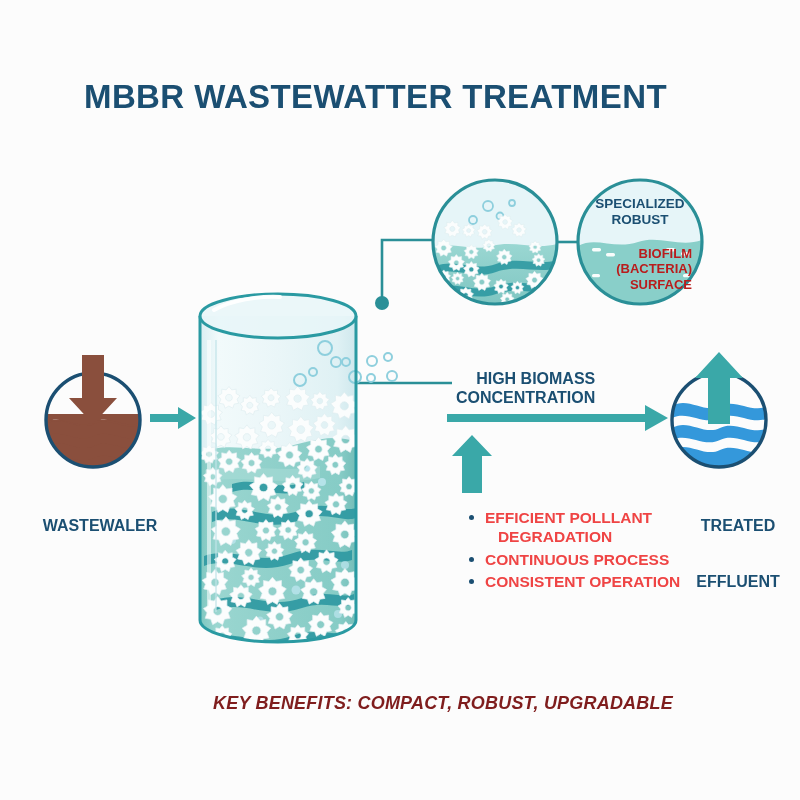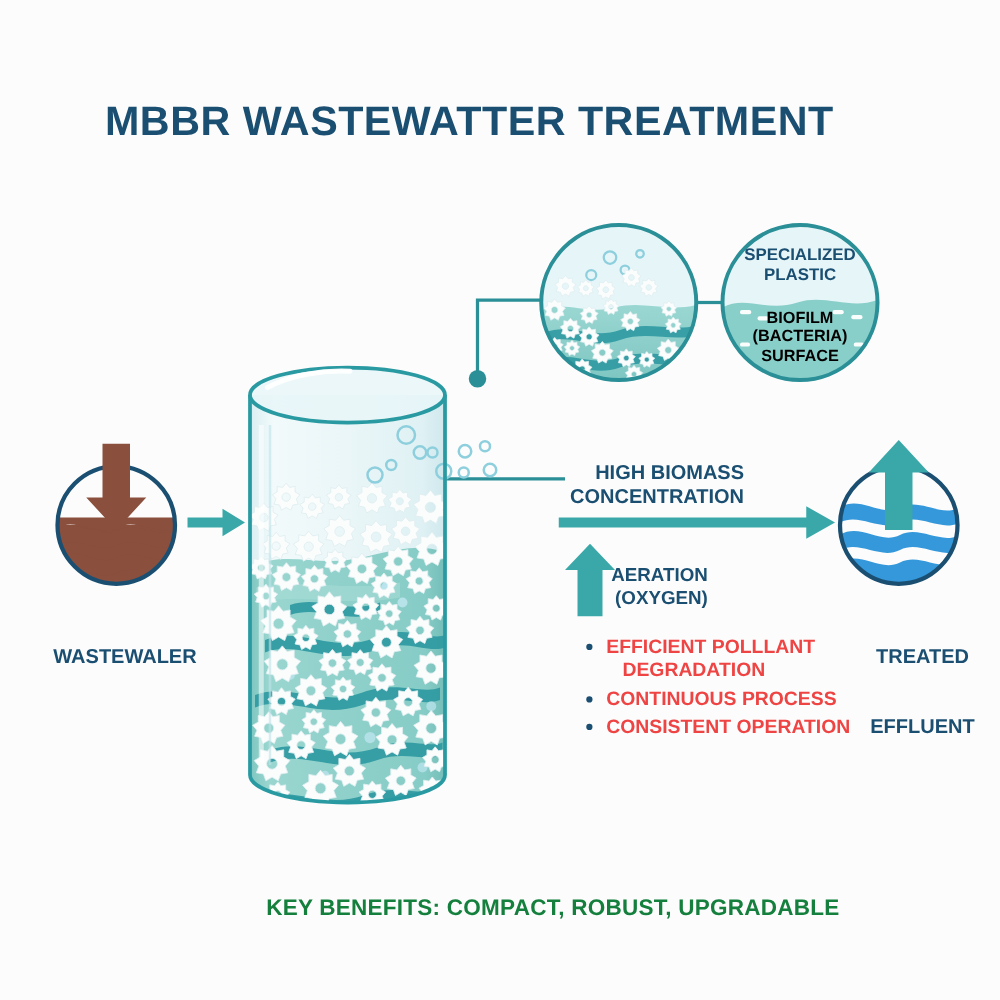--- a/index.html
+++ b/index.html
@@ -35,25 +35,26 @@
   #page-title {
     left: 84px;
     top: 78px;
     font-size: 33px;
     font-weight: bold;
     letter-spacing: 0.4px;
     color: #1b4f72;
   }
   #footer-benefits {
     left: 213px;
-    top: 716px;
+    top: 693px;
     font-size: 18px;
     font-weight: bold;
     letter-spacing: 0.2px;
-    color: #15803d;
+    color: #7f1d1d;
+    font-style: italic;
   }
   .label-caption {
     font-size: 16px;
     font-weight: bold;
     text-align: center;
     color: #1b4f72;
   }
   #influent-label {
     left: 10px;
     top: 479px;
@@ -84,24 +85,23 @@
     width: 104px;
     text-align: center;
     font-size: 13.5px;
     font-weight: bold;
     color: #1b4f72;
   }
   #callout-biofilm {
     left: 588px;
     top: 246px;
     width: 104px;
-    text-align: center;
     font-size: 13px;
     font-weight: bold;
-    color: #000000;
+    color: #b91c1c;
   }
   #benefit-list {
     position: absolute;
     left: 468px;
     top: 508px;
     margin: 0;
     padding: 0;
     list-style: none;
   }
   #benefit-list li {
@@ -402,25 +402,23 @@
   </div>
 
   <div class="txt label-caption" id="effluent-label">
     <div>TREATED</div>
     <div>EFFLUENT</div>
   </div>
 
   <div class="txt" id="biomass-label">HIGH BIOMASS
 CONCENTRATION</div>
 
-  <div class="txt" id="aeration-label">AERATION
-(OXYGEN)</div>
 
   <div class="txt" id="callout-plastic">SPECIALIZED
-PLASTIC</div>
+ROBUST</div>
 
   <div class="txt" id="callout-biofilm">BIOFILM
 (BACTERIA)
 SURFACE</div>
 
   <ul id="benefit-list">
     <li>EFFICIENT POLLLANT
    DEGRADATION</li>
     <li>CONTINUOUS PROCESS</li>
     <li>CONSISTENT OPERATION</li>

